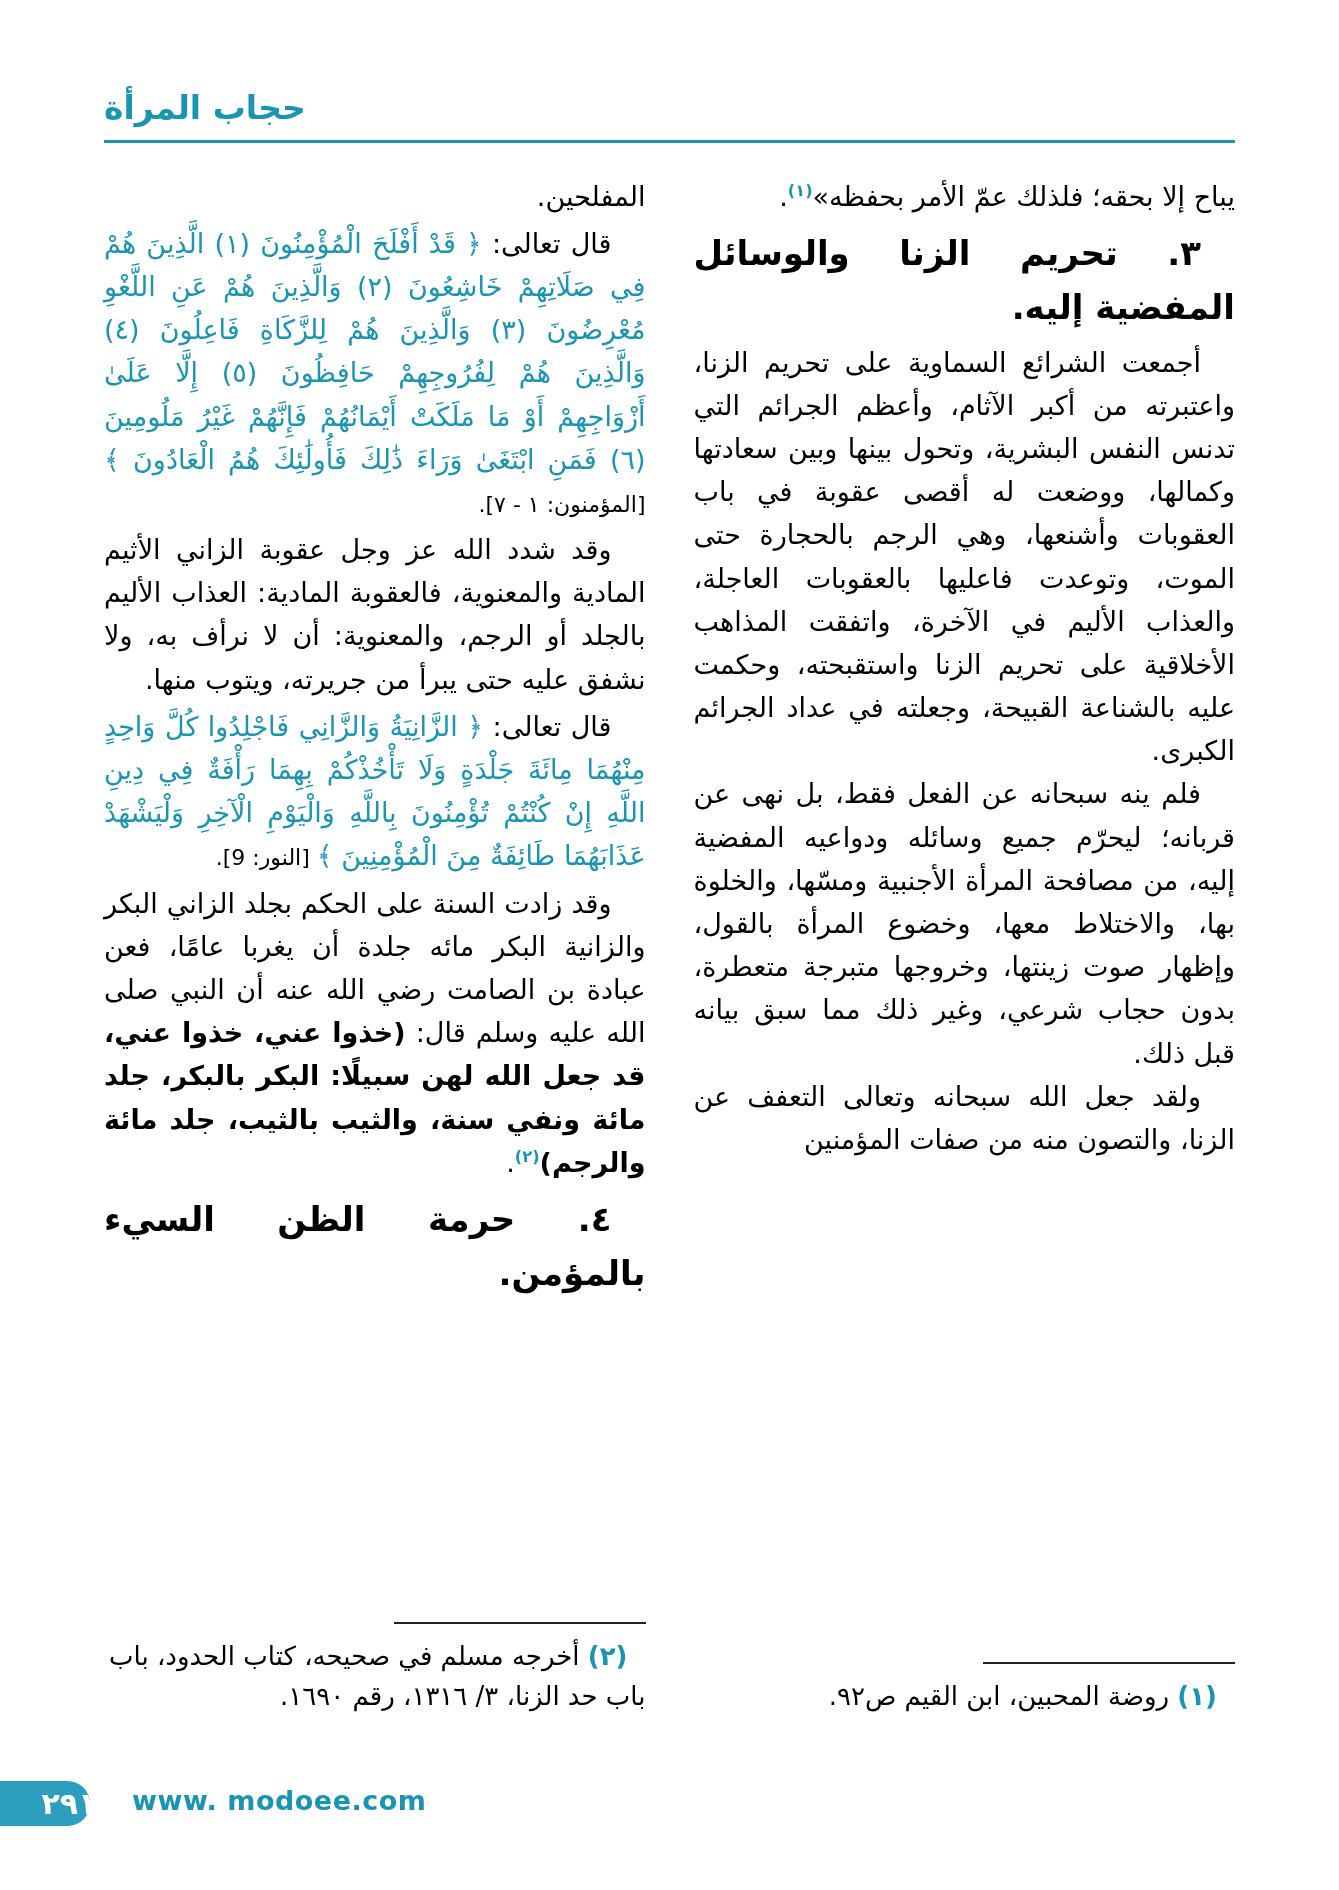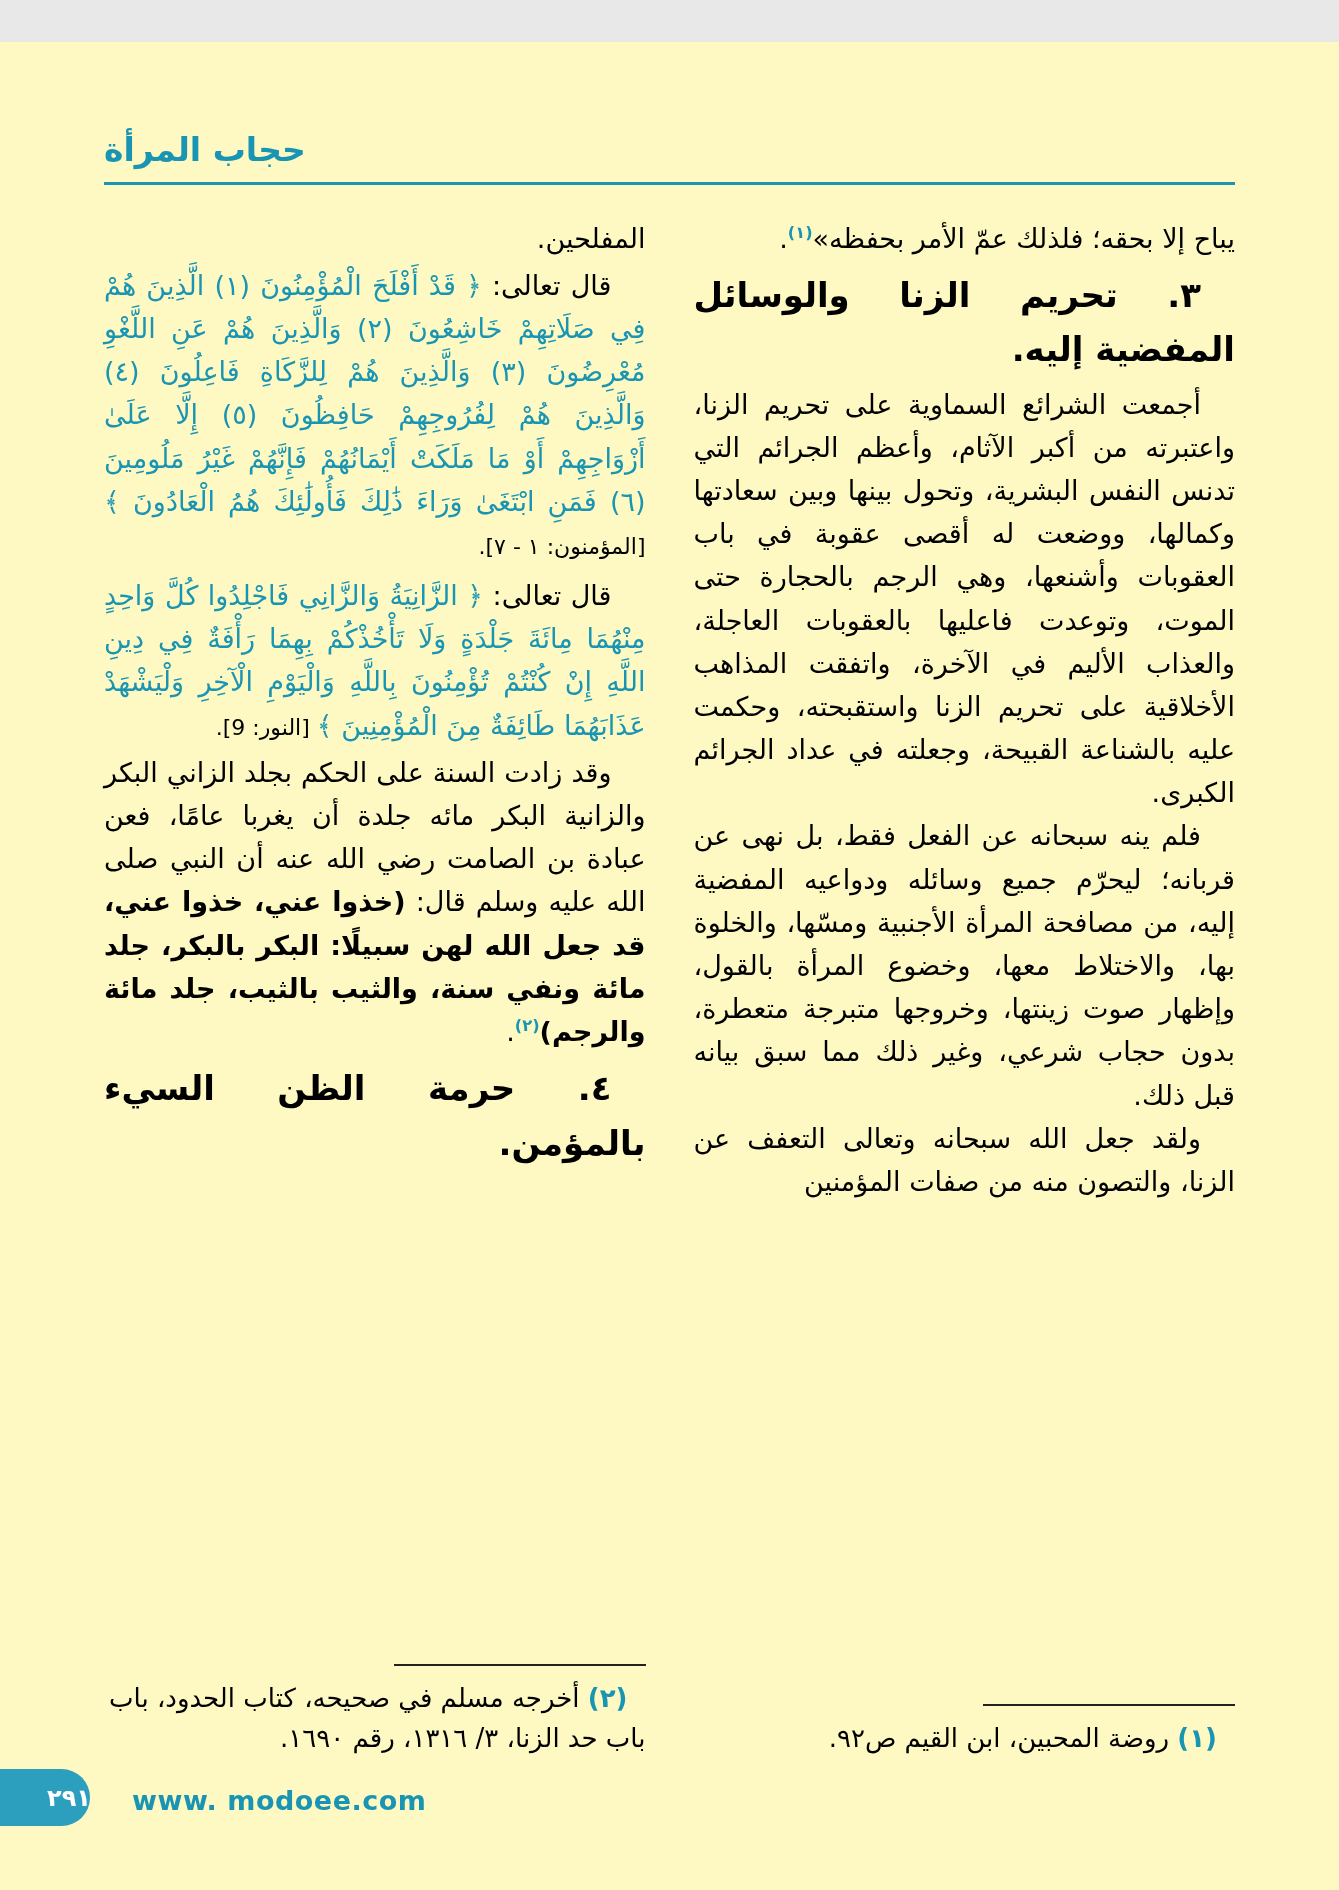--- a/index.html
+++ b/index.html
@@ -1,19 +1,19 @@
 <!DOCTYPE html>
 <html lang="ar" dir="rtl"><head>
 <meta charset="utf-8">
 <style>
   * { margin:0; padding:0; box-sizing:border-box; }
   html,body { background:#e8e8e8; }
   body { width:1339px; height:1890px; margin:0 auto; position:relative;
          font-family:"DejaVu Sans", sans-serif; color:#000; direction:rtl; }
-  .sheet { position:absolute; inset:0; background:#fef9c3; overflow:hidden;margin-top:42px; }
+  .sheet { position:absolute; inset:0; background:#ffffff; overflow:hidden; }
   .page { position:absolute; inset:0; padding:88px 104px 0 104px; }
 
   
   .header-title { color:#1995b3; font-size:33px; font-weight:bold; text-align:left;
                   letter-spacing:1px; line-height:1.2; }
   .header-rule { height:3px; background:#1995b3; margin-top:12px; }
 
   
   .columns { display:flex; gap:48px; margin-top:32px; height:1552px; }
   .col { flex:1 1 0; display:flex; flex-direction:column; min-width:0; }
@@ -28,24 +28,24 @@
   .fn-sup { color:#1995b3; font-size:0.6em; vertical-align:super; font-weight:bold; }
   .hadith { font-weight:bold; }
 
   
   .footnote-block { margin-top:auto; padding-bottom:10px; }
   .fn-rule { width:252px; height:2px; background:#222; margin-bottom:12px; }
   .footnote { font-size:26px; line-height:1.55; text-align:right; text-indent:18px; }
   .fn-marker { color:#1995b3; font-weight:bold; }
 
   
-  .page-badge { position:absolute; left:0; bottom:64px; width:90px; height:57px;
+  .page-badge { position:absolute; left:0; bottom:64px; width:90px; height:45px;
                 background:#2d9fbe; border-radius:0 30px 30px 0; color:#ffffff;
                 display:flex; align-items:center; justify-content:center;
-                font-size:24px; font-weight:bold;padding-left:48px; }
+                font-size:30px; font-weight:bold;padding-left:48px; }
   .website { position:absolute; left:132px; bottom:74px; color:#1995b3;
              font-size:27px; font-weight:bold; direction:ltr; letter-spacing:0.5px; }
 </style>
 </head>
 <body>
 
 <div class="sheet">
   <div class="page">
 
     <div class="header">
@@ -71,20 +71,21 @@
           <div class="fn-rule"></div>
           <p class="footnote"><span class="fn-marker">(١)</span><span> روضة المحبين، ابن القيم ص٩٢.</span></p>
         </div>
       </div>
 
       <div class="col">
         <p class="para single-line">المفلحين.</p>
 
         <p class="para indent quran-para"><span>قال تعالى: </span><span class="quran">﴿ قَدْ أَفْلَحَ الْمُؤْمِنُونَ (١) الَّذِينَ هُمْ فِي صَلَاتِهِمْ خَاشِعُونَ (٢) وَالَّذِينَ هُمْ عَنِ اللَّغْوِ مُعْرِضُونَ (٣) وَالَّذِينَ هُمْ لِلزَّكَاةِ فَاعِلُونَ (٤) وَالَّذِينَ هُمْ لِفُرُوجِهِمْ حَافِظُونَ (٥) إِلَّا عَلَىٰ أَزْوَاجِهِمْ أَوْ مَا مَلَكَتْ أَيْمَانُهُمْ فَإِنَّهُمْ غَيْرُ مَلُومِينَ (٦) فَمَنِ ابْتَغَىٰ وَرَاءَ ذَٰلِكَ فَأُولَٰئِكَ هُمُ الْعَادُونَ ﴾</span><span class="ref"> [المؤمنون: ١ - ٧].</span></p>
 
+        <p class="para indent">وقد شدد الله عز وجل عقوبة الزاني الأثيم المادية والمعنوية، فالعقوبة المادية: العذاب الأليم بالجلد أو الرجم، والمعنوية: أن لا نرأف به، ولا نشفق عليه حتى يبرأ من جريرته، ويتوب منها.</p>
 
         <p class="para indent quran-para"><span>قال تعالى: </span><span class="quran">﴿ الزَّانِيَةُ وَالزَّانِي فَاجْلِدُوا كُلَّ وَاحِدٍ مِنْهُمَا مِائَةَ جَلْدَةٍ وَلَا تَأْخُذْكُمْ بِهِمَا رَأْفَةٌ فِي دِينِ اللَّهِ إِنْ كُنْتُمْ تُؤْمِنُونَ بِاللَّهِ وَالْيَوْمِ الْآخِرِ وَلْيَشْهَدْ عَذَابَهُمَا طَائِفَةٌ مِنَ الْمُؤْمِنِينَ ﴾</span><span class="ref"> [النور: 9].</span></p>
 
         <p class="para indent"><span>وقد زادت السنة على الحكم بجلد الزاني البكر والزانية البكر مائه جلدة أن يغربا عامًا، فعن عبادة بن الصامت رضي الله عنه أن النبي صلى الله عليه وسلم قال: </span><span class="hadith">(خذوا عني، خذوا عني، قد جعل الله لهن سبيلًا: البكر بالبكر، جلد مائة ونفي سنة، والثيب بالثيب، جلد مائة والرجم)</span><span class="fn-sup">(٢)</span><span>.</span></p>
 
         <p class="heading">٤. حرمة الظن السيء بالمؤمن.</p>
 
         <div class="footnote-block">
           <div class="fn-rule"></div>
           <p class="footnote"><span class="fn-marker">(٢)</span><span> أخرجه مسلم في صحيحه، كتاب الحدود، باب باب حد الزنا، ٣/ ١٣١٦، رقم ١٦٩٠.</span></p>

